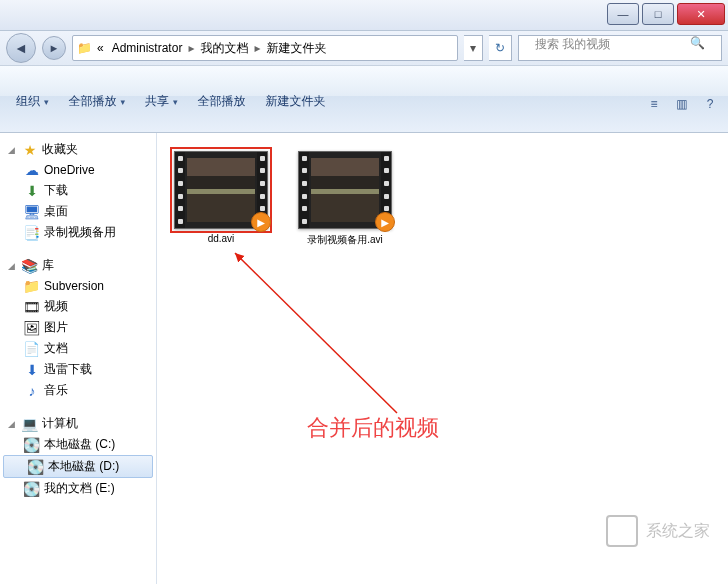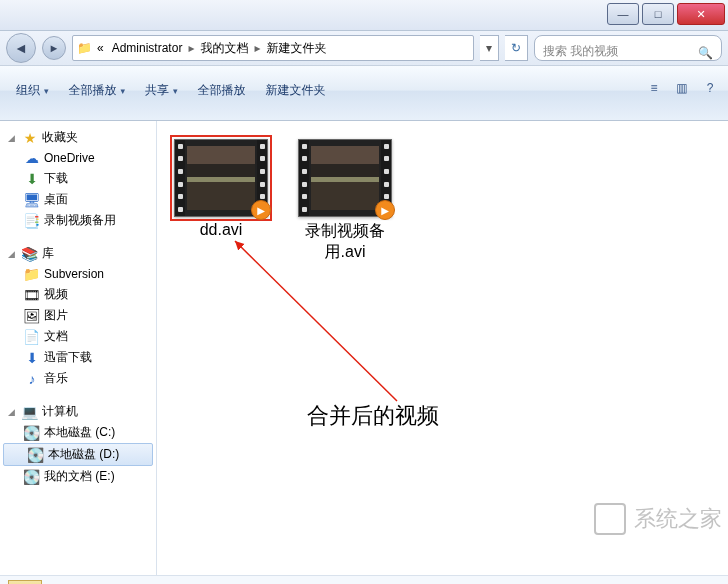--- a/index.html
+++ b/index.html
@@ -9,23 +9,23 @@
 .winbtn{width:30px;height:20px;border:1px solid #5a6a8a;border-radius:3px;background:linear-gradient(#e8eef8,#c8d4e6);display:flex;align-items:center;justify-content:center;font-size:11px;color:#2b3a55}
 .winbtn.close{width:46px;background:linear-gradient(#e68,#c33);border-color:#a22;color:#fff}
 .addrbar{height:34px;background:linear-gradient(#eef3fb,#e2eaf5);display:flex;align-items:center;padding:0 6px;gap:6px;border-bottom:1px solid #c7d2e0}
 .navbtn{width:28px;height:28px;border-radius:50%;background:linear-gradient(#dce6f3,#b8c8de);border:1px solid #9aa9bf;display:flex;align-items:center;justify-content:center;color:#3a4a66;font-size:14px}
 .navfwd{width:22px;height:22px;font-size:11px}
 .addrbox{flex:1;height:24px;background:#fff;border:1px solid #a7b5c9;border-radius:2px;display:flex;align-items:center;padding:0 4px;overflow:hidden}
 .crumb{padding:0 4px;white-space:nowrap}
 .sep{padding:0 2px;color:#666}
 .histdrop{width:18px;height:24px;border:1px solid #a7b5c9;border-left:none;background:#fff;display:flex;align-items:center;justify-content:center;color:#555}
 .refreshbtn{width:22px;height:24px;border:1px solid #a7b5c9;border-left:none;background:#fff;display:flex;align-items:center;justify-content:center;color:#3a6ea5}
-.searchbox{width:170px;height:24px;border:1px solid #a7b5c9;border-radius:8px;background:#fff;display:flex;align-items:flex-end;padding:0 8px;color:#888}
+.searchbox{width:170px;height:24px;border:1px solid #a7b5c9;border-radius:0;background:#fff;display:flex;align-items:flex-start;padding:0 16px;color:#888}
 .searchbox .sicon{margin-left:auto;color:#3a6ea5}
-.toolbar{height:30px;background:linear-gradient(#f7fbff,#e4edf7 45%,#d6e3f2 46%,#e8f0fa);border-bottom:1px solid #b7c5d6;display:flex;align-items:flex-start;padding:12px 8px;gap:4px;color:#1b3a6b}
+.toolbar{height:30px;background:linear-gradient(#f7fbff,#e4edf7 45%,#d6e3f2 46%,#e8f0fa);border-bottom:1px solid #b7c5d6;display:flex;align-items:flex-end;padding:18px 8px;gap:4px;color:#1b3a6b}
 .tbtn{padding:4px 8px;display:flex;align-items:center;gap:4px}
 .tbtn .dd{font-size:9px;color:#3a5a8a}
 .tright{margin-left:auto;display:flex;align-items:center;gap:8px;color:#3a5a8a}
 .tright .ic{width:20px;height:20px;display:flex;align-items:center;justify-content:center}
 .body{display:flex;height:454px}
 .sidebar{width:156px;border-right:1px solid #d9e2ed;background:#fff;overflow:auto;padding:6px 0}
 .node{display:flex;align-items:center;padding:2px 4px 2px 8px;gap:4px;white-space:nowrap}
 .node .exp{width:10px;color:#888;font-size:9px}
 .node .ic{width:16px;height:16px;display:flex;align-items:center;justify-content:center;font-size:14px}
 .indent{padding-left:24px}
@@ -34,27 +34,27 @@
 .content{flex:1;position:relative;background:#fff}
 .files{display:flex;gap:24px;padding:18px 14px}
 .file{width:100px;display:flex;flex-direction:column;align-items:center;gap:4px}
 .thumb{width:92px;height:76px;border:1px solid #666;background:#222;position:relative;box-shadow:0 1px 3px rgba(0,0,0,.3)}
 .thumb.sel{outline:2px solid #e03020;outline-offset:2px}
 .sprockets{position:absolute;top:0;bottom:0;width:10px;background:#1a1a1a;display:flex;flex-direction:column;justify-content:space-around}
 .sprockets.l{left:0}.sprockets.r{right:0}
 .sprockets div{width:5px;height:5px;background:#ddd;margin:0 auto;border-radius:1px}
 .vframe{position:absolute;left:12px;right:12px;top:6px;bottom:6px;background:linear-gradient(#5a4a3f 0 28%,#2a2622 28% 48%,#886 48% 56%,#3b332a 56% 100%)}
 .playbadge{position:absolute;right:-4px;bottom:-4px;width:18px;height:18px;border-radius:50%;background:#f28a1c;border:1px solid #c96a10;display:flex;align-items:center;justify-content:center;color:#fff;font-size:10px}
-.fname{text-align:center;font-size:16px}
+.fname{text-align:right;font-size:10px}
 .annot-line{position:absolute;pointer-events:none}
-.annot-text{position:absolute;color:#000000;font-size:22px;font-family:"SimSun","宋体",serif}
+.annot-text{position:absolute;color:#ef4444;font-size:22px;font-family:"SimSun","宋体",serif}
 .statusbar{height:36px;border-top:1px solid #d9e2ed;display:flex;align-items:center;padding:0 8px;gap:10px;background:#f4f8fd}
 .sthumb{width:32px;height:26px;background:linear-gradient(#f5e6a8,#e8c86a);border:1px solid #c8a850;position:relative}
 .sthumb::after{content:"";position:absolute;right:2px;bottom:2px;width:10px;height:10px;background:#f28a1c;border-radius:50%}
-.watermark{position:absolute;right:6px;bottom:40px;color:rgba(120,120,120,.45);font-size:22px;display:flex;align-items:center;gap:8px;pointer-events:none}
+.watermark{position:absolute;right:18px;bottom:40px;color:rgba(120,120,120,.45);font-size:16px;display:flex;align-items:center;gap:8px;pointer-events:none}
 .wmhouse{width:28px;height:28px;border:2px solid rgba(120,120,120,.45);border-radius:4px}
 .addricon{width:16px;height:16px;display:inline-flex;align-items:center;justify-content:center}
 </style>
 </head>
 <body>
 
 <div class="window">
 
   <div class="titlebar">
     <div class="wincontrols">

